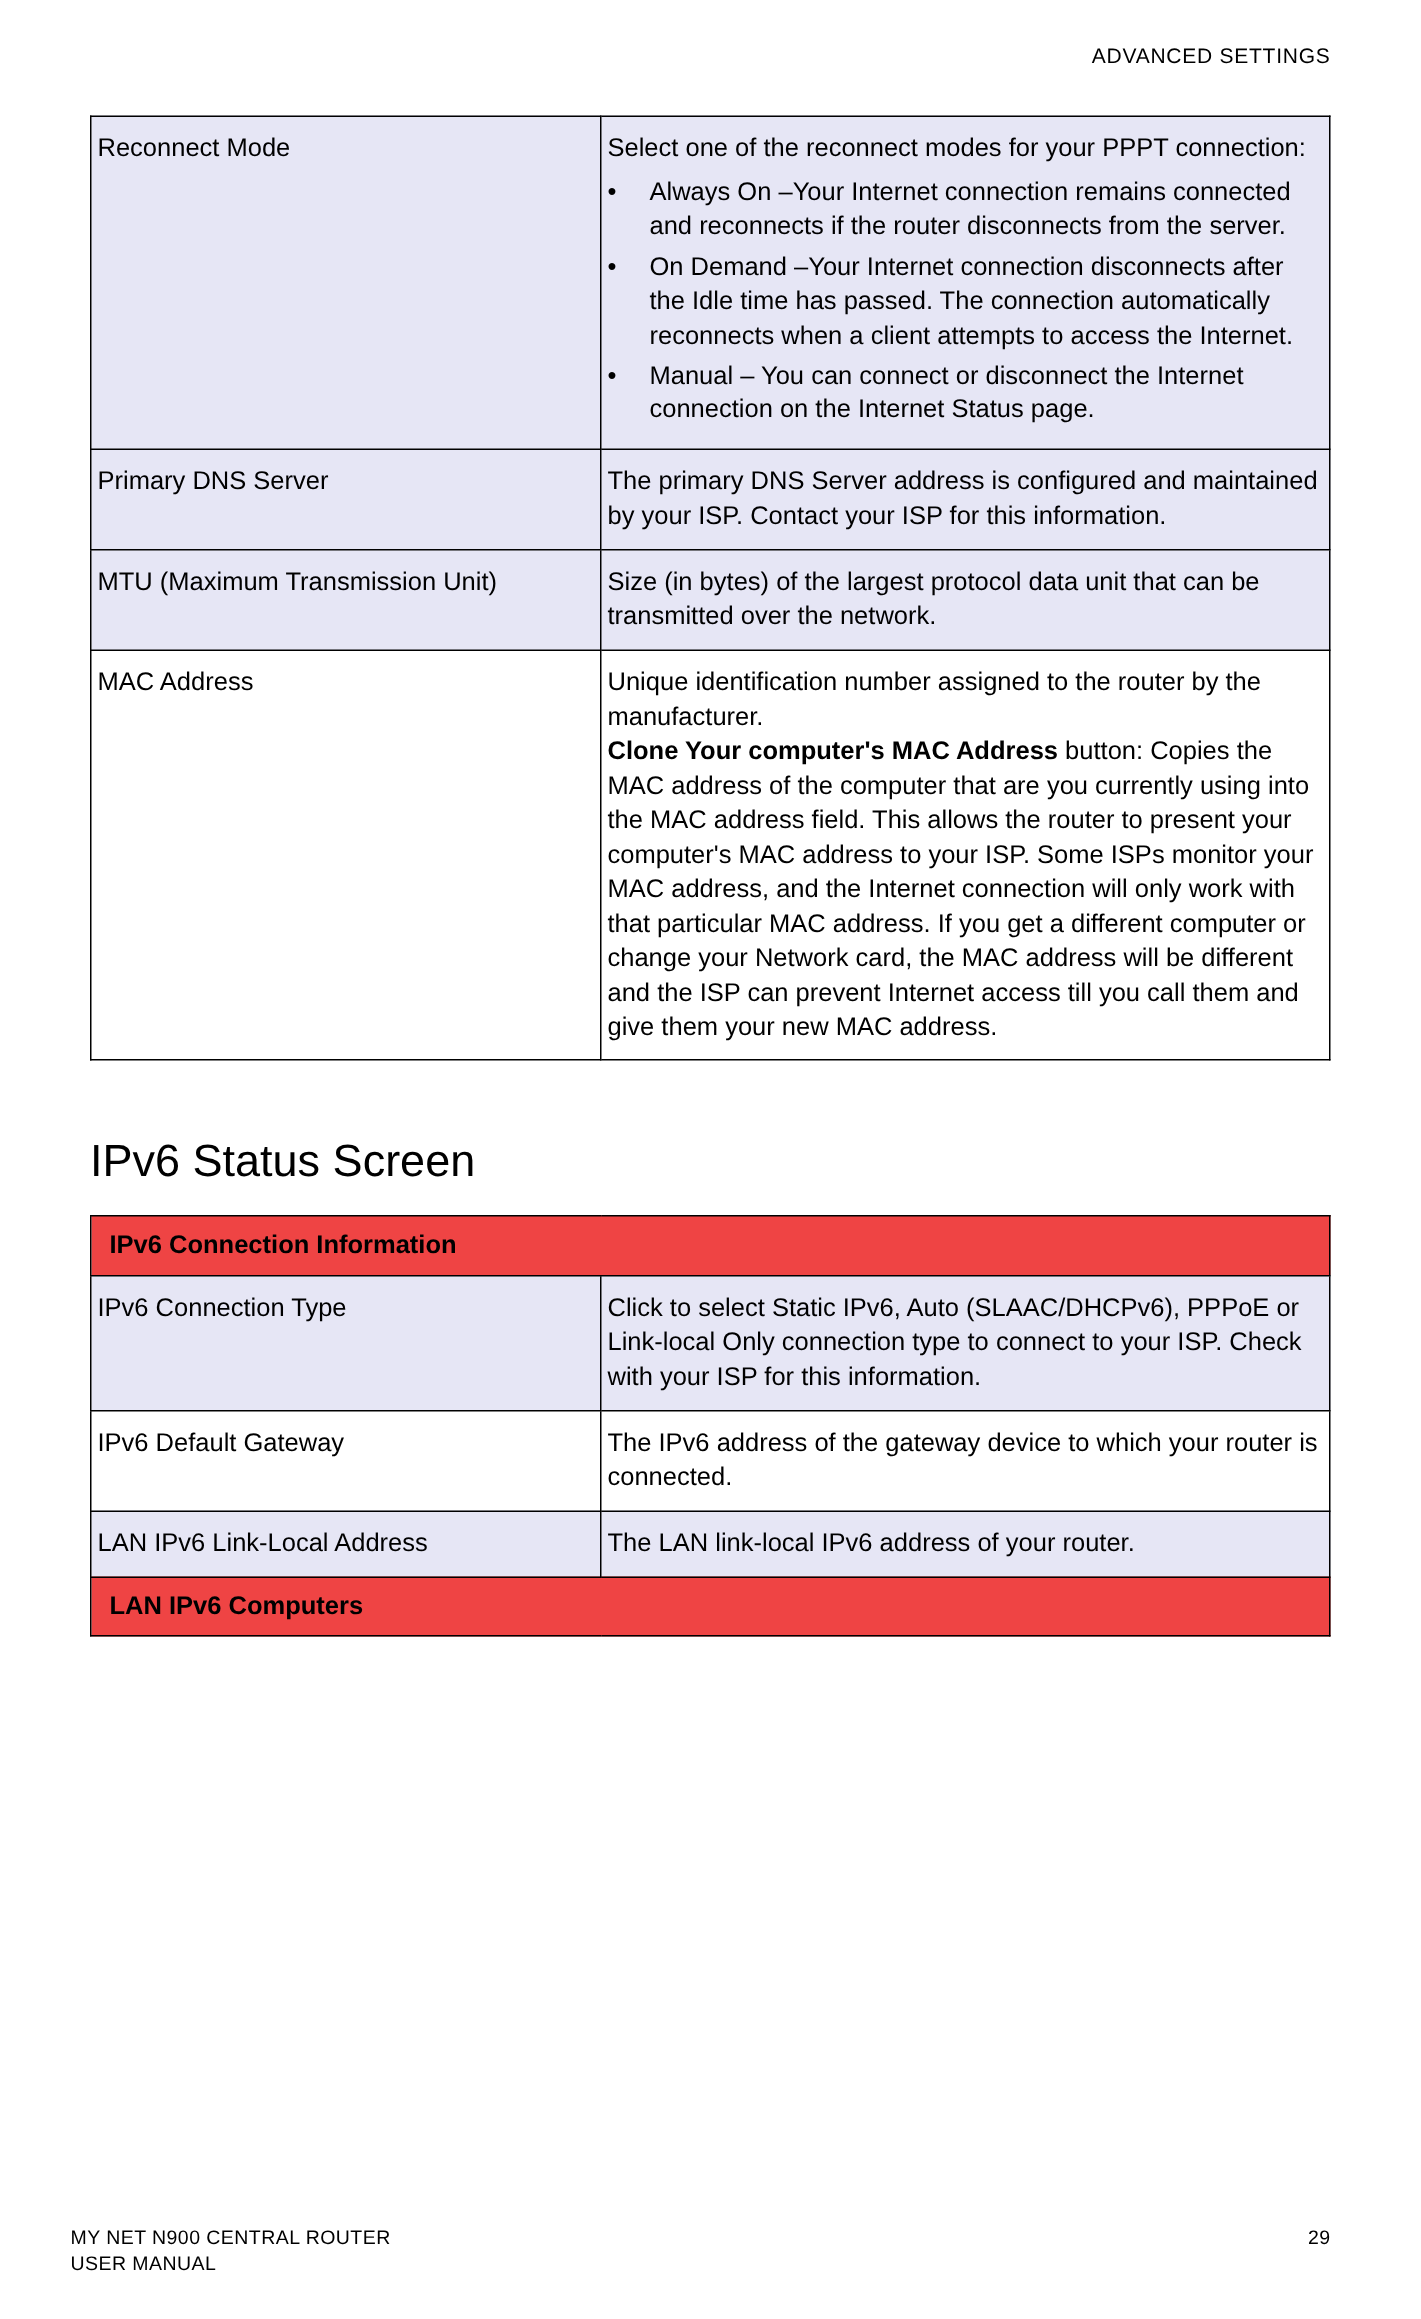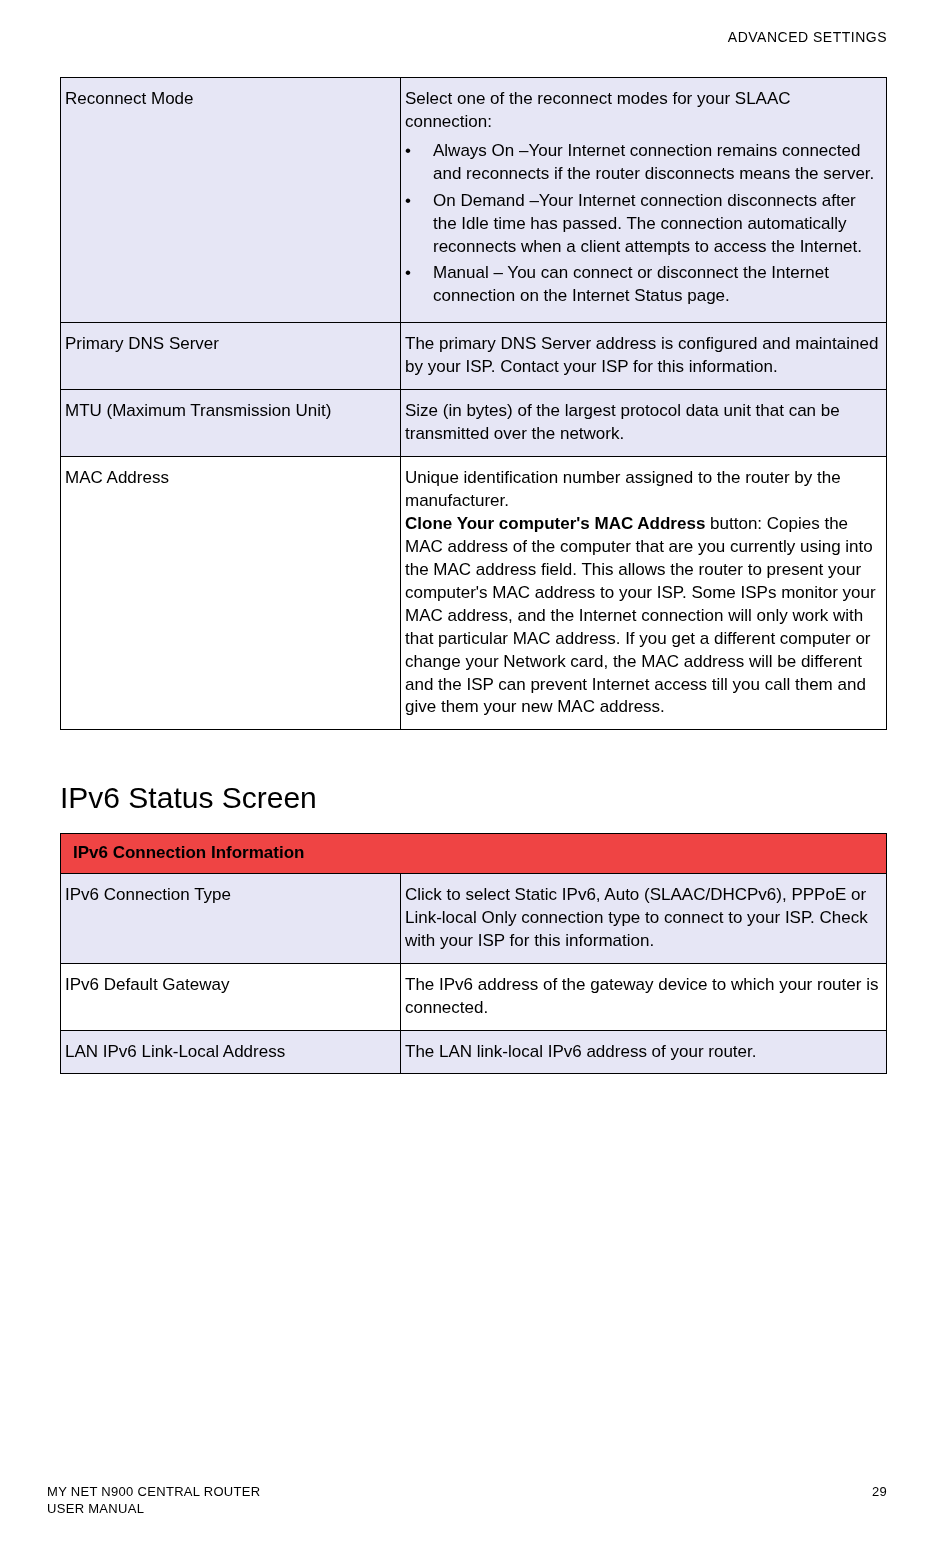--- a/index.html
+++ b/index.html
@@ -76,25 +76,25 @@
 </head>
 <body>
 
 <div class="header-right">ADVANCED SETTINGS</div>
 
 <table>
   <tbody>
       <tr class="shaded-all">
     <td class="label-col">Reconnect Mode</td>
     <td class="desc-col">
-      <div>Select one of the reconnect modes for your SLAAC connection:</div>
+      <div>Select one of the reconnect modes for your PPPT connection:</div>
       <ul class="bullets">
         <li>
               <span class="bullet-mark">•</span>
-              <span>Always On –Your Internet connection remains connected and reconnects if the router disconnects means the server.</span>
+              <span>Always On –Your Internet connection remains connected and reconnects if the router disconnects from the server.</span>
             </li>
         <li>
               <span class="bullet-mark">•</span>
               <span>On Demand –Your Internet connection disconnects after the Idle time has passed. The connection automatically reconnects when a client attempts to access the Internet.</span>
             </li>
         <li>
               <span class="bullet-mark">•</span>
               <span>Manual – You can connect or disconnect the Internet connection on the Internet Status page.</span>
             </li>
       </ul>
@@ -130,20 +130,23 @@
     <td class="desc-col">Click to select Static IPv6, Auto (SLAAC/DHCPv6), PPPoE or Link-local Only connection type to connect to your ISP. Check with your ISP for this information.</td>
   </tr>
   <tr class="plain">
     <td class="label-col">IPv6 Default Gateway</td>
     <td class="desc-col">The IPv6 address of the gateway device to which your router is connected.</td>
   </tr>
   <tr class="shaded-all">
     <td class="label-col">LAN IPv6 Link-Local Address</td>
     <td class="desc-col">The LAN link-local IPv6 address of your router.</td>
   </tr>
+  <tr class="section-head">
+    <td colspan="2">LAN IPv6 Computers</td>
+  </tr>
 </tbody>
   </table>
 
 <div class="footer">
   <div>
     <div>MY NET N900 CENTRAL ROUTER</div>
     <div>USER MANUAL</div>
   </div>
   <div>29</div>
 </div>

